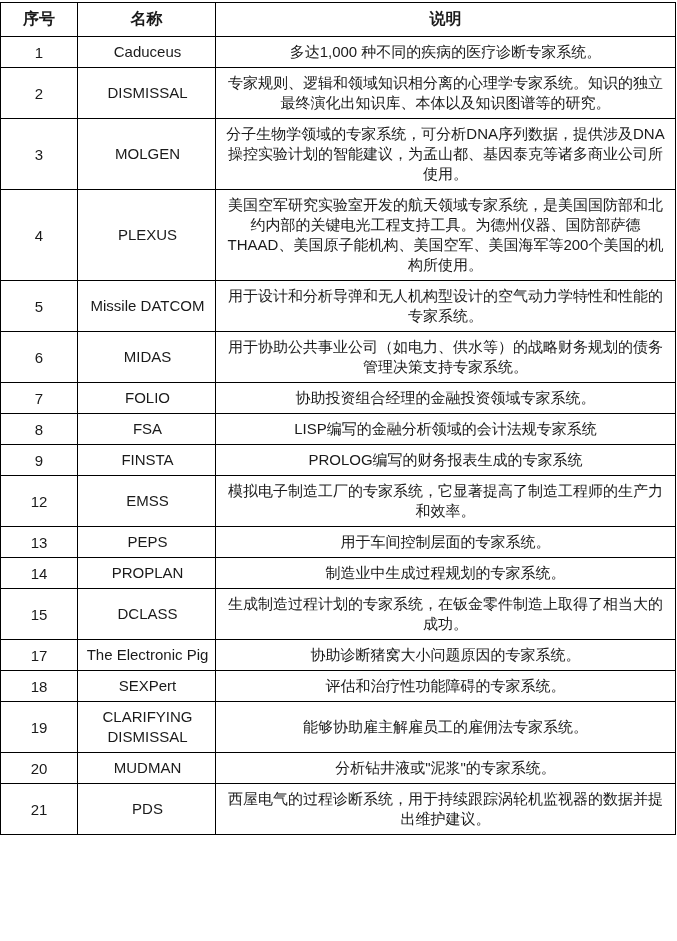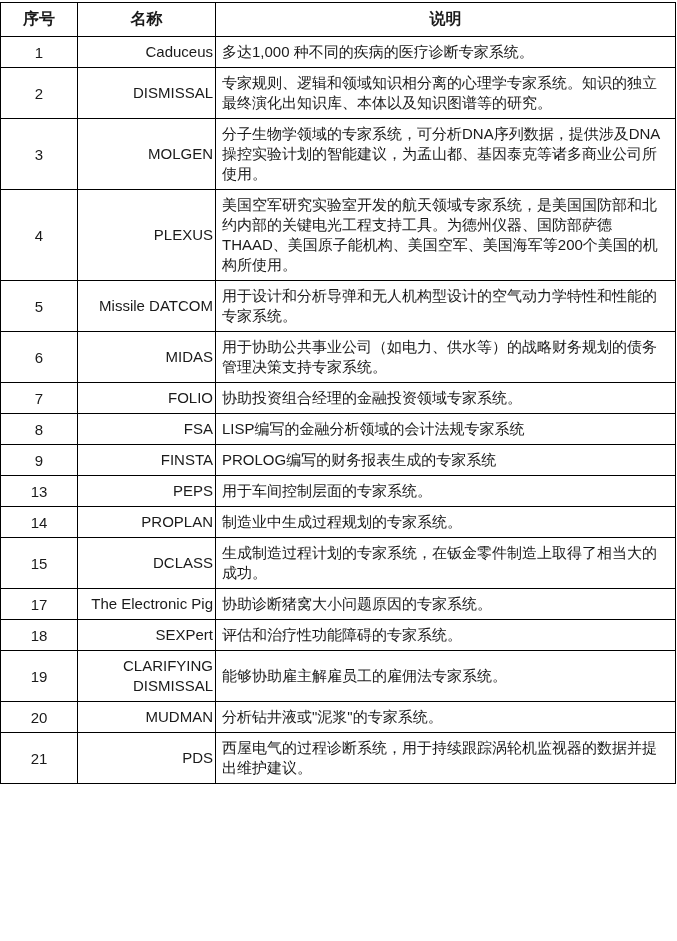--- a/index.html
+++ b/index.html
@@ -38,27 +38,27 @@
   col.col-index { width: 77px; }
   col.col-name  { width: 138px; }
   col.col-desc  { width: 460px; }
 
   td.cell-index {
     text-align: center;
     font-size: 15px;
     padding: 5px 4px;
   }
   td.cell-name {
-    text-align: right;
+    text-align: center;
     font-size: 15px;
     padding: 5px 2px 5px 4px;
     line-height: 20px;
   }
   td.cell-desc {
-    text-align: left;
+    text-align: center;
     font-size: 15px;
     line-height: 20px;
     padding: 5px 6px 5px 6px;
   }
 </style>
 </head>
 <body>
 
 <div class="page">
   <table class="doc-table">
@@ -124,20 +124,25 @@
   </tr>
 
   <tr>
     <td class="cell-index">9</td>
     <td class="cell-name">FINSTA</td>
     <td class="cell-desc">PROLOG编写的财务报表生成的专家系统</td>
   </tr>
 
 
 
+  <tr>
+    <td class="cell-index">12</td>
+    <td class="cell-name">EMSS</td>
+    <td class="cell-desc">模拟电子制造工厂的专家系统，它显著提高了制造工程师的生产力和效率。</td>
+  </tr>
 
   <tr>
     <td class="cell-index">13</td>
     <td class="cell-name">PEPS</td>
     <td class="cell-desc">用于车间控制层面的专家系统。</td>
   </tr>
 
   <tr>
     <td class="cell-index">14</td>
     <td class="cell-name">PROPLAN</td>

